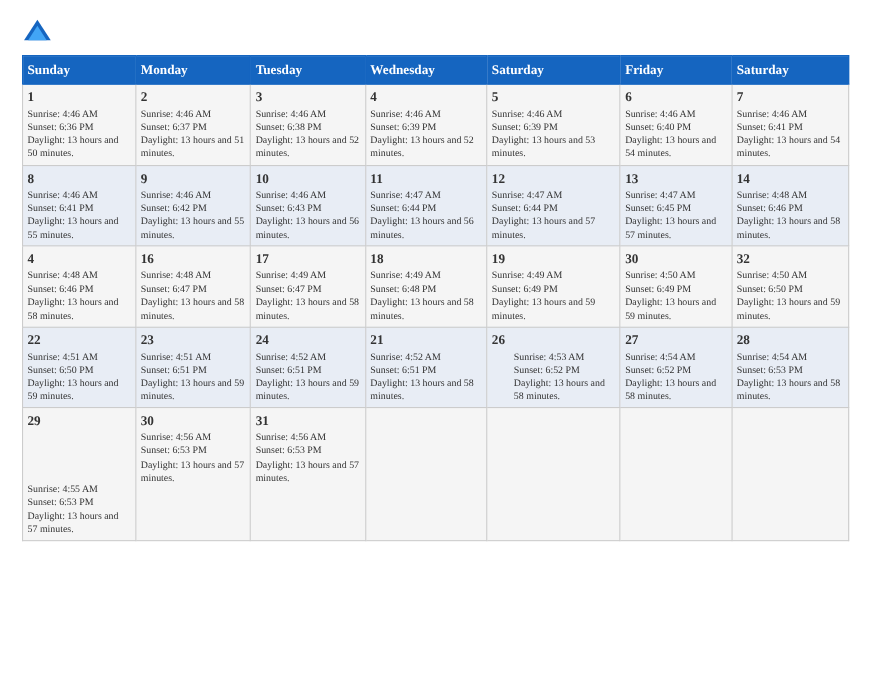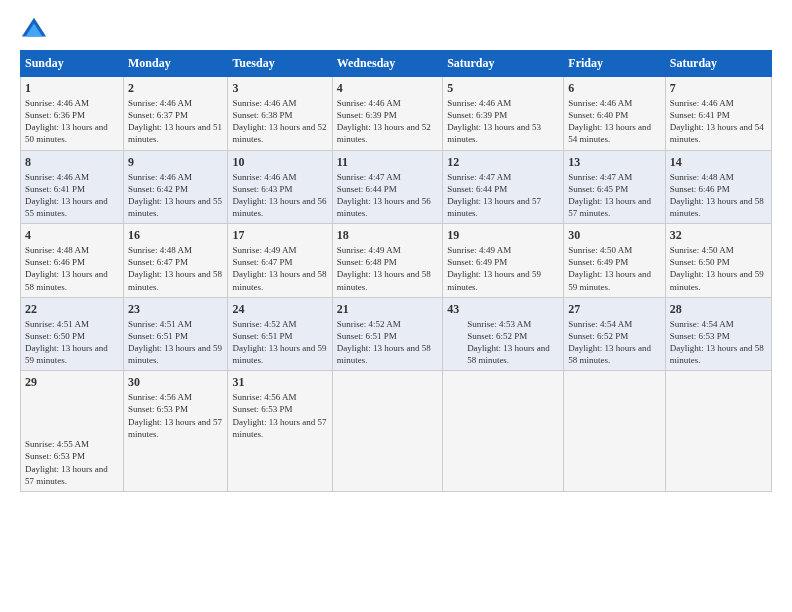--- a/index.html
+++ b/index.html
@@ -294,21 +294,21 @@
 Sunset: 6:51 PM
 Daylight: 13 hours and 59 minutes.</div>
           </td>
           <td>
             <span class="day-num">21</span>
             <div class="day-detail" style="white-space: pre-line;">Sunrise: 4:52 AM
 Sunset: 6:51 PM
 Daylight: 13 hours and 58 minutes.</div>
           </td>
           <td>
-            <span class="day-num">43</span>
+            <span class="day-num">26</span>
             <div class="day-detail" style="white-space: pre-line; margin-left: 20px;">Sunrise: 4:53 AM
 Sunset: 6:52 PM
 Daylight: 13 hours and 58 minutes.</div>
           </td>
           <td>
             <span class="day-num">27</span>
             <div class="day-detail" style="white-space: pre-line;">Sunrise: 4:54 AM
 Sunset: 6:52 PM
 Daylight: 13 hours and 58 minutes.</div>
           </td>

